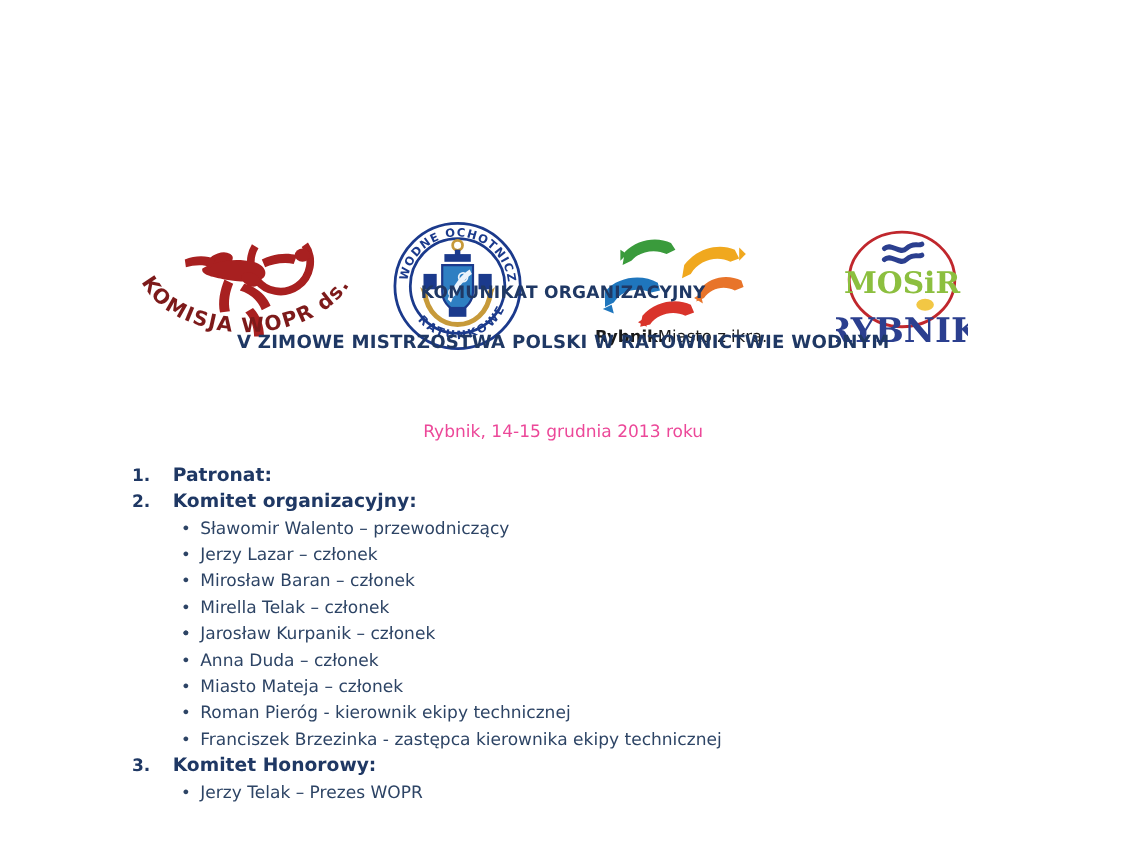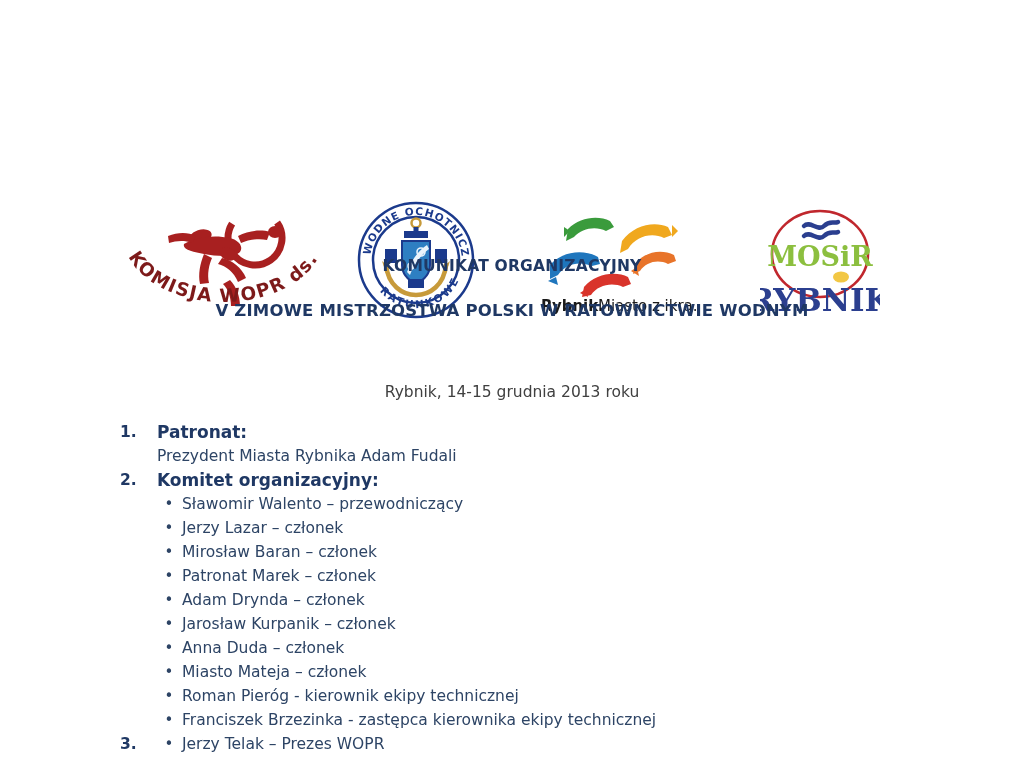--- a/index.html
+++ b/index.html
@@ -95,21 +95,21 @@
     top: 341px;
     font-size: 16.5px;
   }
   #heading-date {
     position: absolute;
     top: 383px;
     width: 1024px;
     text-align: center;
     font-size: 15.5px;
     font-weight: normal;
-    color: #404040;
+    color: #ec4899;
   }
 
   
   .content {
     position: absolute;
     left: 0;
     top: 420px;
     width: 1024px;
   }
 
@@ -281,46 +281,44 @@
 
 
   <div id="heading-date">Rybnik, 14-15 grudnia 2013 roku</div>
 
   <div class="content">
 
     <div class="num-item">
       <span class="num-marker">1.</span>
       <span class="num-label">Patronat:</span>
     </div>
-    <div class="plain-line">Prezydent Miasta Rybnika Adam Fudali</div>
 
     <div class="num-item">
       <span class="num-marker">2.</span>
       <span class="num-label">Komitet organizacyjny:</span>
     </div>
     <ul class="bullets">
       <li>
         <span class="dot">•</span>
         <span>Sławomir Walento – przewodniczący</span>
       </li>
       <li>
         <span class="dot">•</span>
         <span>Jerzy Lazar – członek</span>
       </li>
       <li>
         <span class="dot">•</span>
         <span>Mirosław Baran – członek</span>
       </li>
       <li>
         <span class="dot">•</span>
-        <span>Patronat Marek – członek</span>
-      </li>
-      <li>
-        <span class="dot">•</span>
-        <span>Adam Drynda – członek</span>
+        <span>Mirella Telak – członek</span>
+      </li>
+      <li>
+        <span class="dot">•</span>
       </li>
       <li>
         <span class="dot">•</span>
         <span>Jarosław Kurpanik – członek</span>
       </li>
       <li>
         <span class="dot">•</span>
         <span>Anna Duda – członek</span>
       </li>
       <li>
@@ -332,20 +330,21 @@
         <span>Roman Pieróg - kierownik ekipy technicznej</span>
       </li>
       <li>
         <span class="dot">•</span>
         <span>Franciszek Brzezinka - zastępca kierownika ekipy technicznej</span>
       </li>
     </ul>
 
     <div class="num-item">
       <span class="num-marker">3.</span>
+      <span class="num-label">Komitet Honorowy:</span>
     </div>
     <ul class="bullets">
       <li>
         <span class="dot">•</span>
         <span>Jerzy Telak – Prezes WOPR</span>
       </li>
     </ul>
 
   </div>
 </div>

